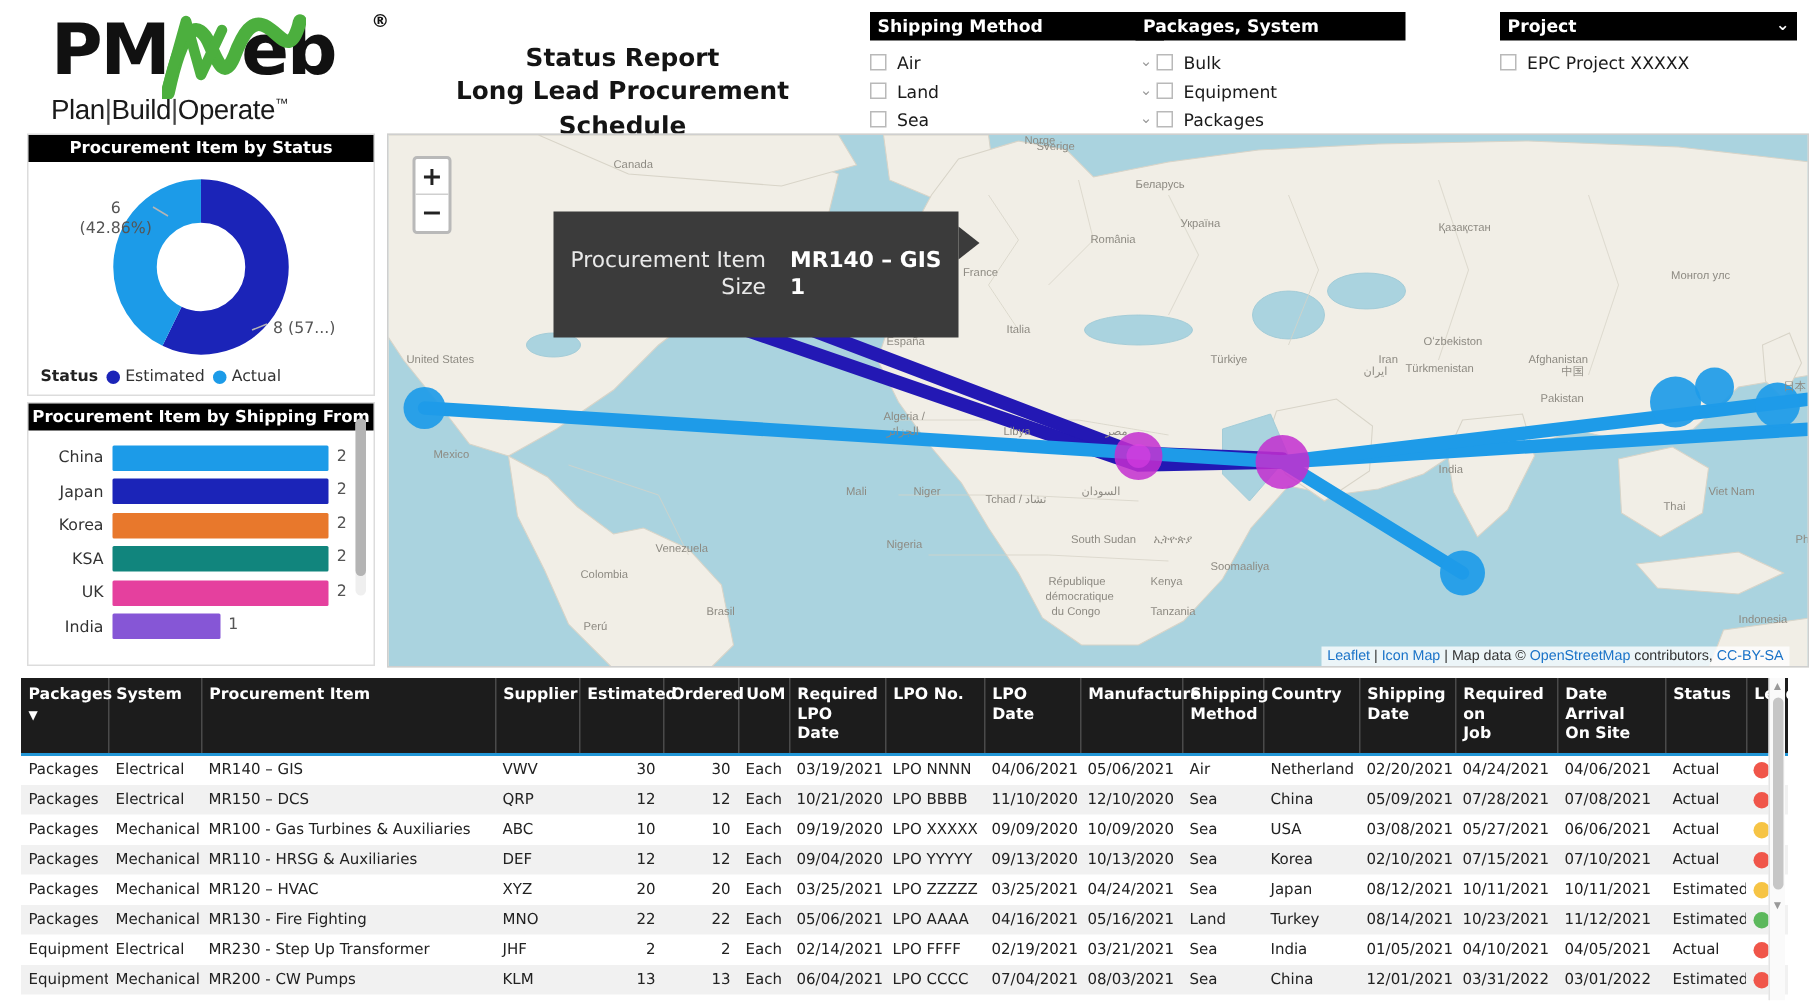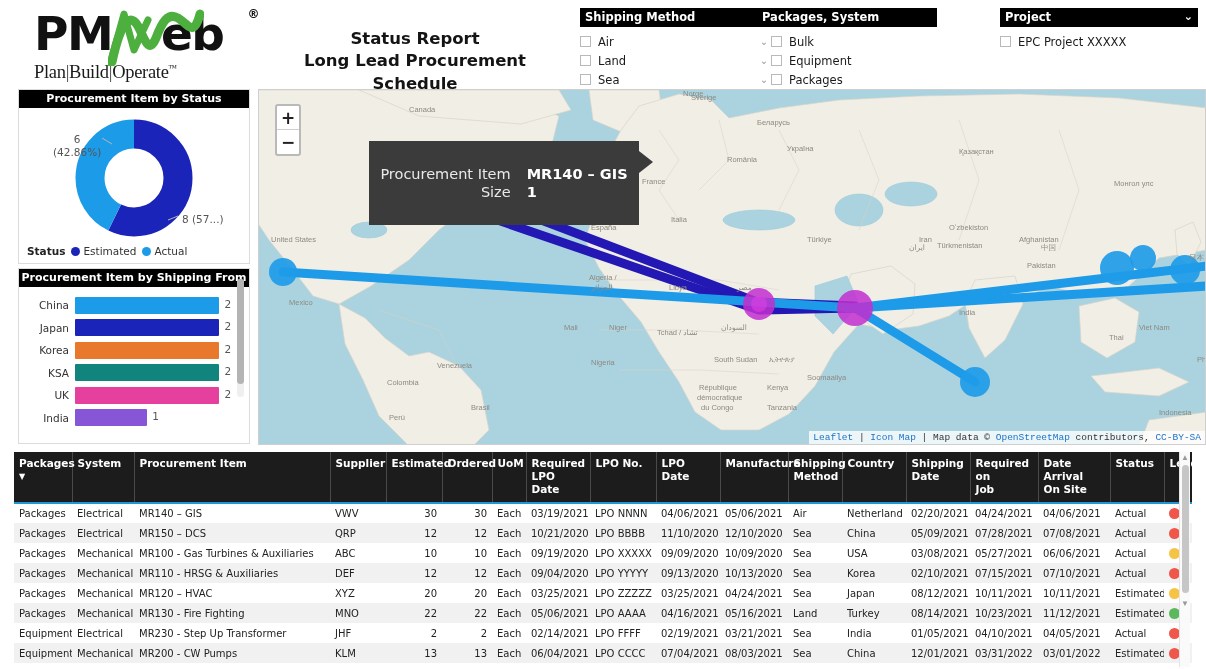--- a/index.html
+++ b/index.html
@@ -11,21 +11,21 @@
   }
   .page { position: relative; width: 1018px; height: 669px; background:#fff; }
 
   
   .header { position:absolute; left:0; top:0; width:1206px; height:92px; }
   .logo-wrap { position:absolute; left:34px; top:10px; width:212px; height:78px; }
   .logo-main { font-family:"DejaVu Sans", sans-serif; font-weight:900; font-size:47px;
       letter-spacing:-1.5px; color:#111; line-height:1; position:relative; }
   .logo-reg { position:absolute; right:-12px; top:-2px; font-size:12px; font-weight:700; }
   .logo-swoosh { position:absolute; left:74px; top:-2px; width:96px; height:58px; pointer-events:none; }
-  .logo-sub { font-family:Liberation Serif, serif; font-size:18.5px; color:#1a1a1a;
+  .logo-sub { font-family:Liberation Sans, sans-serif; font-size:18.5px; color:#1a1a1a;
       margin-top:5px; letter-spacing:-0.3px; }
   .logo-sub .bar { color:#444; font-weight:300; }
 
   .title { position:absolute; left:262px; top:28px; width:306px; text-align:center;
       font-family:"DejaVu Sans", sans-serif; font-weight:700; font-size:16.5px; color:#141414;
       line-height:1.35; }
 
   
   .slicer { position:absolute; top:8px; }
   .slicer-head { background:#000; color:#fff; font-weight:700; font-size:11.5px;
@@ -87,23 +87,23 @@
   .tooltip { position:absolute; left:110px; top:51px; width:270px; height:84px;
       background:#3b3b3b; z-index:7; display:flex; align-items:center;
       justify-content:center; }
   .tooltip-inner { display:grid; grid-template-columns:auto auto; gap:2px 16px;
       font-family:"DejaVu Sans", sans-serif; }
   .tt-k { color:#e9e9e9; font-size:14.5px; text-align:right; }
   .tt-v { color:#fff; font-size:14.5px; font-weight:700; }
   .tooltip:after { content:""; position:absolute; right:-14px; top:10px;
       border-top:11px solid transparent; border-bottom:11px solid transparent;
       border-left:14px solid #3b3b3b; }
-  .attrib { position:absolute; right:0; bottom:0; background:rgba(255,255,255,0.78);
+  .attrib { position:absolute; right:12px; bottom:0; background:rgba(255,255,255,0.78);
       font-size:9.5px; color:#333; padding:1px 4px; z-index:6;
-      font-family:Liberation Mono, monospace; }
+      font-family:Liberation Sans, sans-serif; }
   .attrib a { color:#1a73c8; text-decoration:none; }
 
   
   #table-wrap { position:absolute; left:14px; top:452px; width:1178px; height:215px;
       background:#fff; overflow:hidden; }
   table { border-collapse:collapse; width:1168px; table-layout:fixed;
       font-family:"DejaVu Sans", sans-serif; }
   thead th { background:#1c1c1c; color:#fff; font-size:10.5px; font-weight:700;
       text-align:left; vertical-align:top; padding:5px 5px 6px 5px; height:40px;
       border-right:1px solid #4a4a4a; line-height:1.25; }

